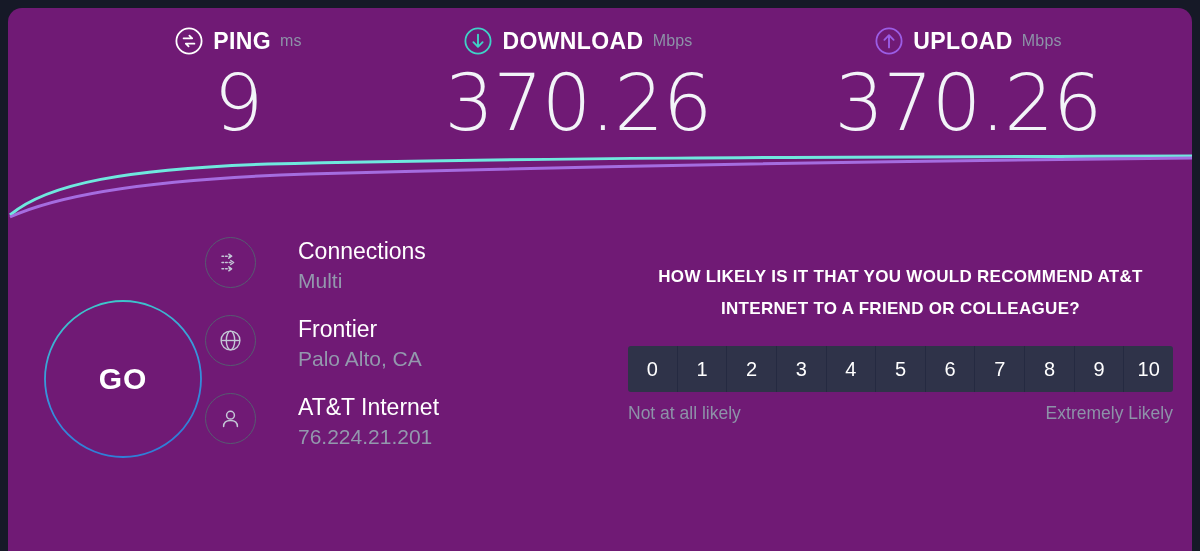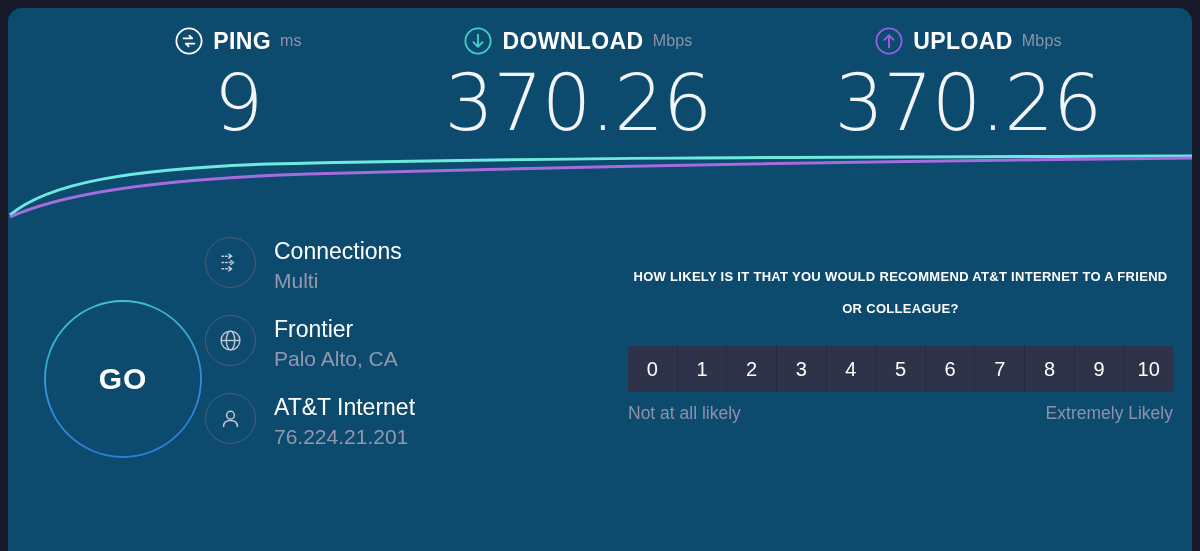--- a/index.html
+++ b/index.html
@@ -13,21 +13,21 @@
     overflow: hidden;
     font-family: "Liberation Sans", sans-serif;
     -webkit-font-smoothing: antialiased;
   }
   .app {
     position: absolute;
     left: 8px;
     top: 8px;
     width: 1184px;
     height: 543px;
-    background: #0c4a6e;
+    background: #701a75;
     border-radius: 14px 14px 0 0;
     overflow: hidden;
   }
 
   
   .results {
     position: absolute;
     left: 0; top: 0;
     width: 100%;
     height: 160px;
@@ -137,21 +137,21 @@
     width: 49px;
     height: 49px;
     border-radius: 50%;
     border: 1.3px solid #565b71;
     display: flex;
     align-items: center;
     justify-content: center;
     flex: none;
     margin-top: 2px;
   }
-  .info-text { padding-top: 2px; }
+  .info-text { padding-top: 2px; margin-left: 24px; }
   .info-title {
     font-size: 23px;
     color: #ffffff;
     line-height: 29px;
     white-space: nowrap;
   }
   .info-sub {
     font-size: 21px;
     color: #9398ad;
     line-height: 30px;
@@ -166,21 +166,21 @@
   }
 
   
   .survey {
     position: absolute;
     left: 620px;
     top: 38px;
     width: 545px;
   }
   .survey-q {
-    font-size: 13px;
+    font-size: 17px;
     font-weight: bold;
     color: #ffffff;
     text-align: center;
     line-height: 32px;
     letter-spacing: 0.3px;
   }
   .scale {
     display: flex;
     margin-top: 21px;
     height: 46px;

